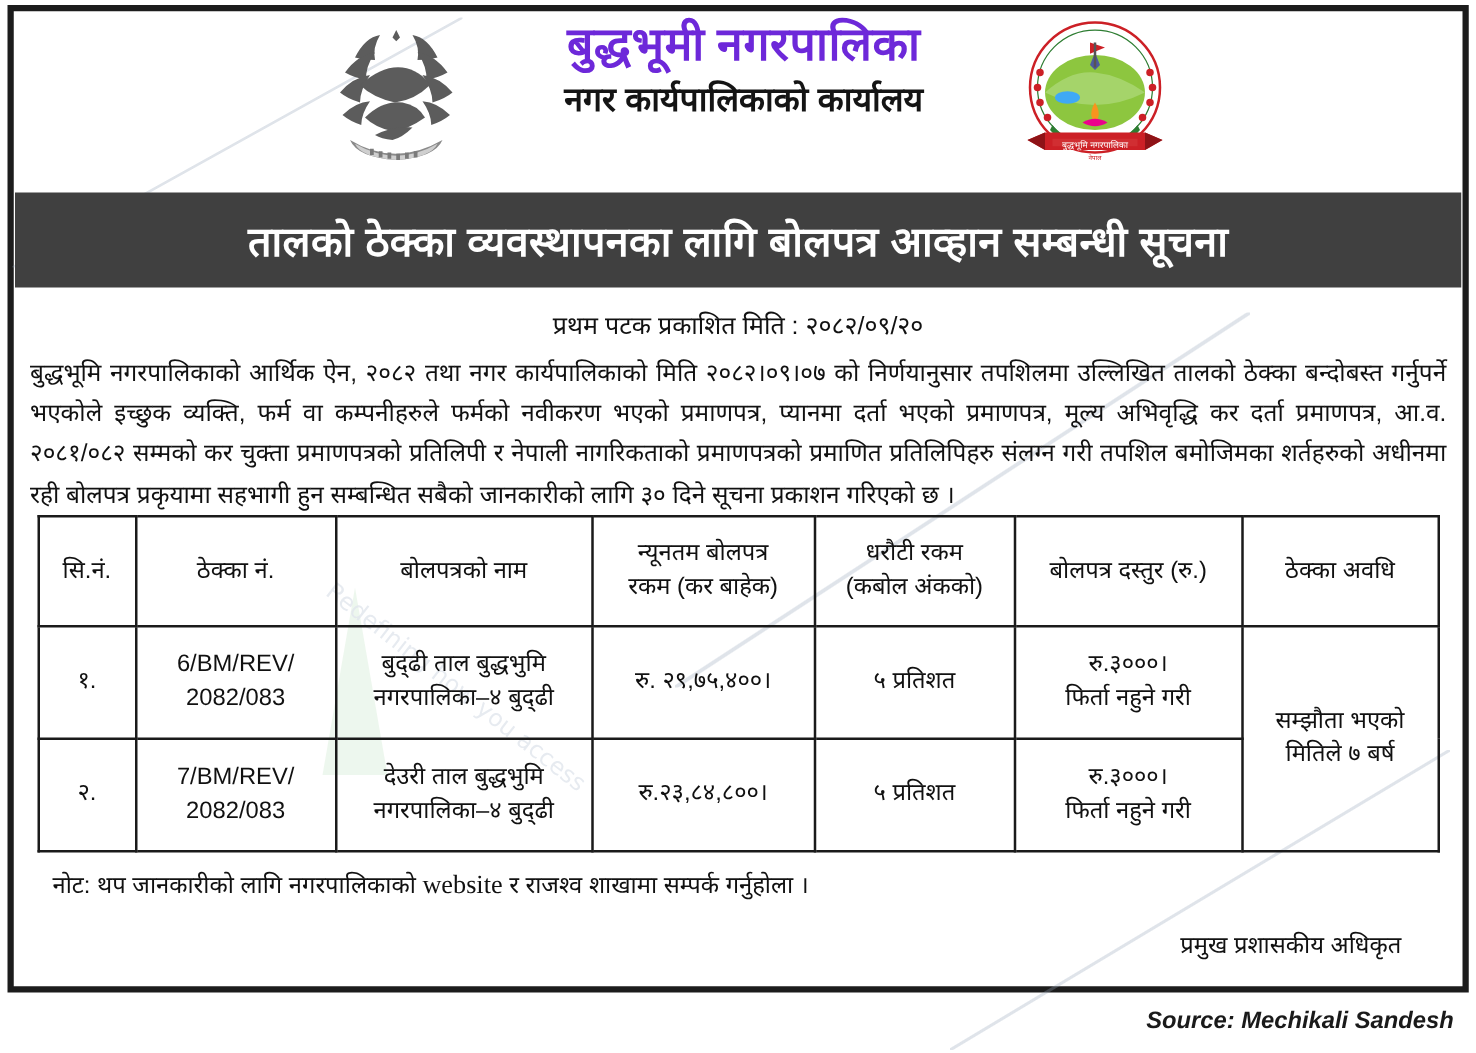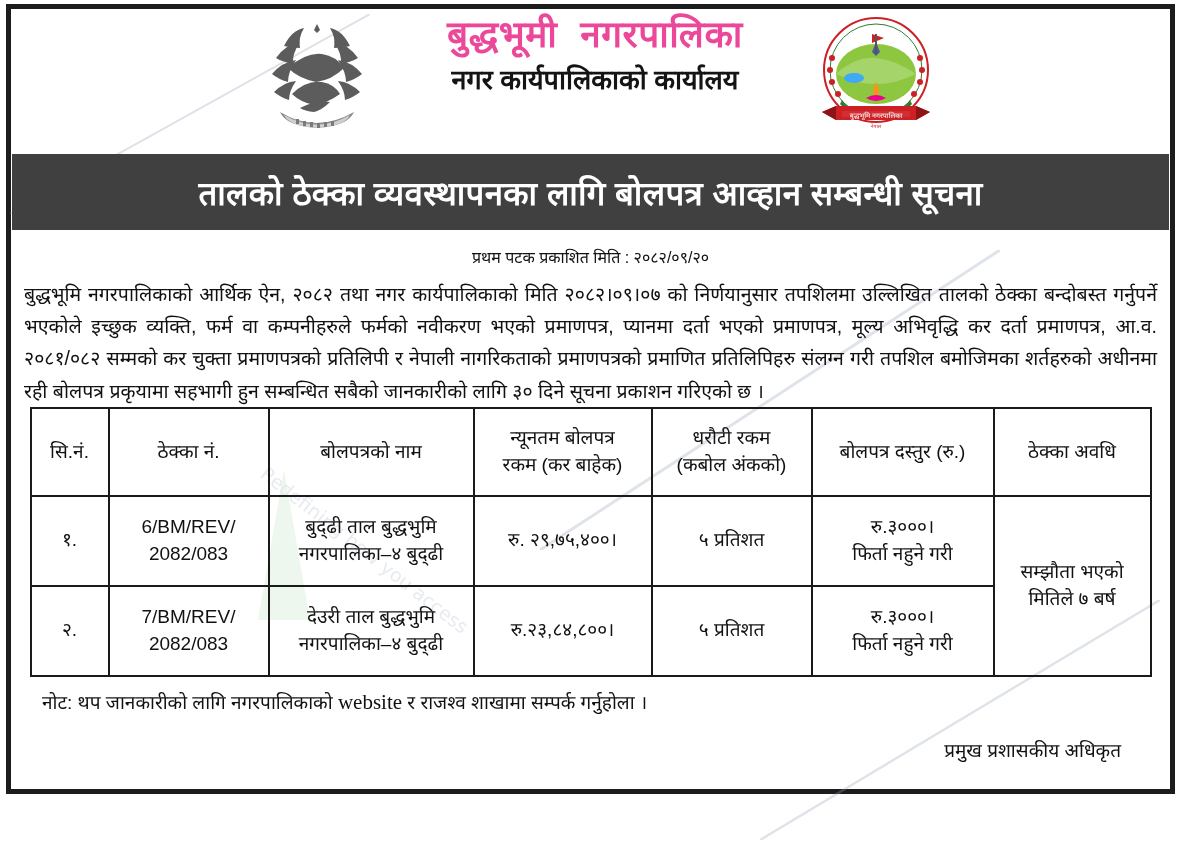--- a/index.html
+++ b/index.html
@@ -106,26 +106,26 @@
     height: 130px;
   }
   .head-text {
     position: absolute;
     left: 380px;
     top: 16px;
     width: 430px;
     text-align: center;
   }
   .org-name {
-    font-family: Liberation Mono, monospace;
+    font-family: Liberation Serif, serif;
     font-size: 37px;
     font-weight: bold;
     line-height: 1.15;
     letter-spacing: .5px;
-    color: #ec4899;
+    color: #6d28d9;
   }
   .org-office {
     font-family: "Liberation Sans", sans-serif;
     font-size: 27px;
     font-weight: bold;
     line-height: 1.3;
     margin-top: 4px;
     color: #141414;
   }
   .org-addr {
@@ -158,21 +158,21 @@
 
   
   .body-wrap {
     position: relative;
     padding: 0 20px;
     z-index: 5;
   }
   .pub-date {
     text-align: center;
     font-family: "Liberation Sans", sans-serif;
-    font-size: 16px;
+    font-size: 20px;
     margin-top: 16px;
     margin-bottom: 10px;
     color: #111;
   }
   .para {
     font-family: "Liberation Sans", sans-serif;
     font-size: 19.5px;
     line-height: 1.65;
     text-align: justify;
     text-align-last: left;
@@ -433,13 +433,14 @@
       </tbody>
     </table>
 
     <div class="note">
       <span>नोट: थप जानकारीको लागि नगरपालिकाको </span><span class="latin-inline">website</span><span> र राजश्व शाखामा सम्पर्क गर्नुहोला ।</span>
     </div>
 
     <div class="signature">प्रमुख प्रशासकीय अधिकृत</div>
   </div>
 
+  <div class="source">Source: Mechikali Sandesh</div>
 </div>
 
 </body></html>

